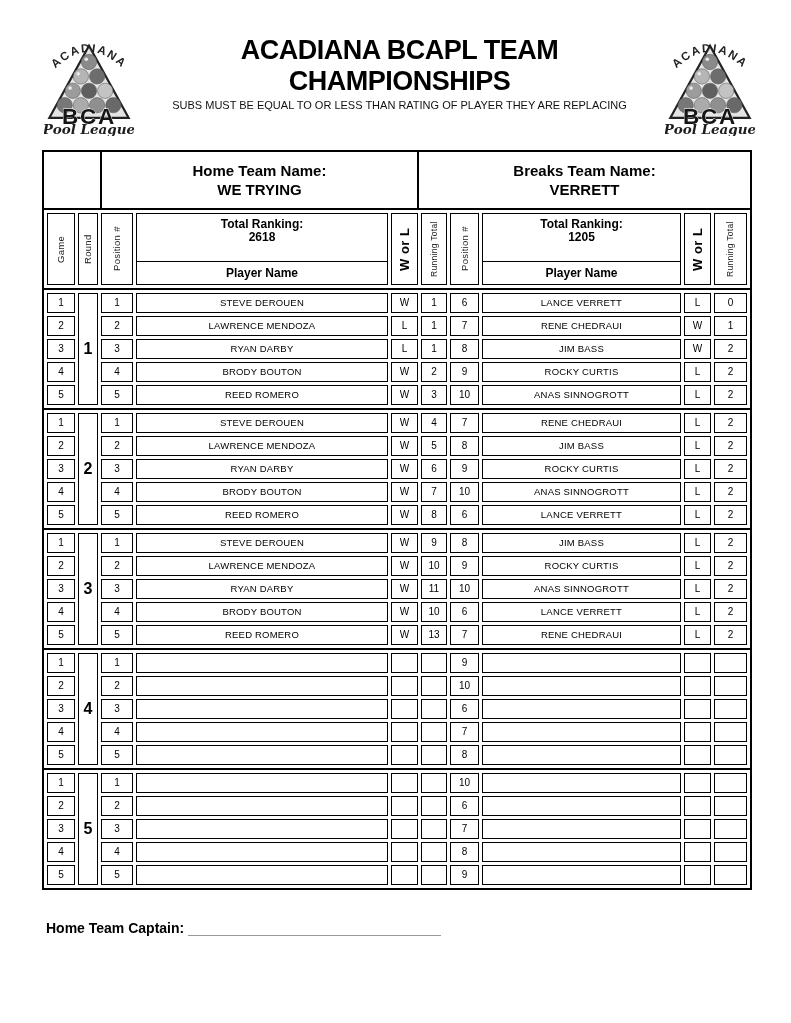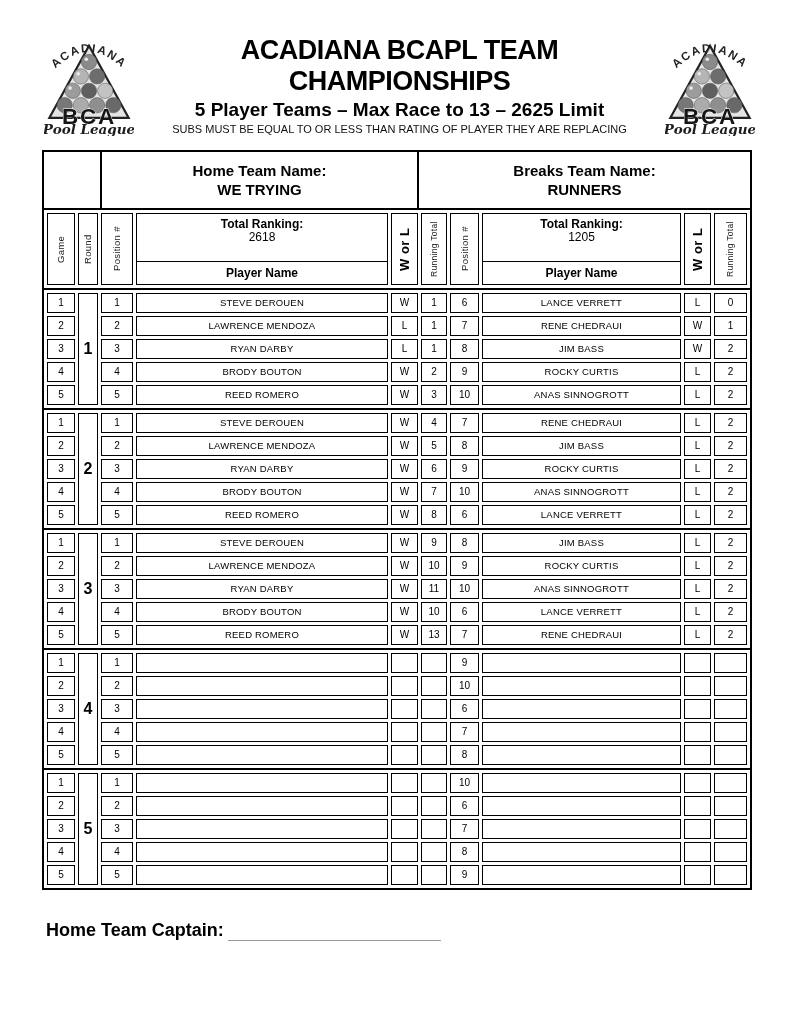--- a/index.html
+++ b/index.html
@@ -55,35 +55,35 @@
     display:flex; align-items:center; justify-content:center;
   }
   .worl-head { font-size:13px; font-weight:700; letter-spacing:0.5px; color:#000; }
   .runtot-head { font-size:8.5px; }
   .namehead { flex-direction:column; padding:0; align-items:stretch; justify-content:flex-start; }
   .namehead .rank-part {
     flex:1 1 auto; display:flex; flex-direction:column; align-items:center;
     padding-top:4px; border-bottom:1.5px solid #000;
   }
   .rank-label { font-size:12px; font-weight:700; }
-  .rank-value { font-size:12px; font-weight:400; margin-top:1px; }
+  .rank-value { font-size:12px; font-weight:700; margin-top:1px; }
   .namehead .pn-part {
     flex:0 0 22px; display:flex; align-items:center; justify-content:center;
     font-size:12px; font-weight:700;
   }
 
   
   .round-block { grid-auto-rows:20px; }
   .round-cell { font-size:16px; font-weight:700; grid-column:2; grid-row:1 / span 5; }
   .name-cell { font-size:9.5px; letter-spacing:0.2px; }
 
   
   .captains { display:flex; margin:30px 42px 0 46px; align-items:flex-end; gap:10px; }
   .cap-group { display:flex; align-items:flex-end; flex:1; }
-  .cap-label { font-size:18px; font-weight:700; white-space:nowrap; }
+  .cap-label { font-size:14px; font-weight:700; white-space:nowrap; }
   .cap-line { flex:1; border-bottom:1px solid #999; height:14px; margin-left:4px; }
   .cap-group.home { flex:0 0 395px; }
 </style>
 </head>
 <body>
 
 <div class="page">
 
   <div class="hdr">
     <div class="logo">
@@ -107,21 +107,20 @@
           <circle cx="47" cy="29" r="2" fill="#e9e9e9" stroke="none"></circle>
             <circle cx="38" cy="45" r="2" fill="#e9e9e9" stroke="none"></circle>
             <circle cx="29" cy="61" r="2" fill="#e9e9e9" stroke="none"></circle>
         </g>
         <text x="50" y="101" font-size="25" font-weight="900" letter-spacing="2" text-anchor="middle" fill="#161616" stroke="#ffffff" stroke-width="0.9" paint-order="stroke">BCA</text>
         <text x="50" y="112" font-size="15" font-style="italic" font-weight="bold" text-anchor="middle" fill="#1d1d1d" font-family="'DejaVu Serif', serif">Pool League</text>
       </svg>
     </div>
     <div class="hdr-center">
       <div class="title">ACADIANA BCAPL TEAM CHAMPIONSHIPS</div>
-      <div class="subtitle">5 Player Teams – Max Race to 13 – 2625 Limit</div>
       <div class="rule-line">SUBS MUST BE EQUAL TO OR LESS THAN RATING OF PLAYER THEY ARE REPLACING</div>
     </div>
     <div class="logo">
       <svg viewBox="0 0 100 114" width="90" height="103">
         <path id="arcR" d="M 12 40 Q 50 2 88 40" fill="none"></path>
         <text font-size="13" font-weight="bold" fill="#222" letter-spacing="2">
           <textPath href="#arcR" startOffset="50%" text-anchor="middle">ACADIANA</textPath>
         </text>
         <polygon points="50,14 94,94 6,94" fill="#e4e4e4" stroke="#222" stroke-width="2.5"></polygon>
         <g stroke="#555" stroke-width="0.6">
@@ -148,21 +147,21 @@
   <div class="sheet">
 
     <div class="section teams-row">
       <div class="tcell"></div>
       <div class="tcell team-head">
         <div class="team-label">Home Team Name:</div>
         <div class="team-name">WE TRYING</div>
       </div>
       <div class="tcell team-head">
         <div class="team-label">Breaks Team Name:</div>
-        <div class="team-name">RUNNERS</div>
+        <div class="team-name">VERRETT</div>
       </div>
     </div>
 
     <div class="section gridcols cols-row">
       <div class="cell vtext">Game</div>
       <div class="cell vtext">Round</div>
       <div class="cell vtext">Position #</div>
       <div class="cell namehead">
         <div class="rank-part">
           <span class="rank-label">Total Ranking:</span>

